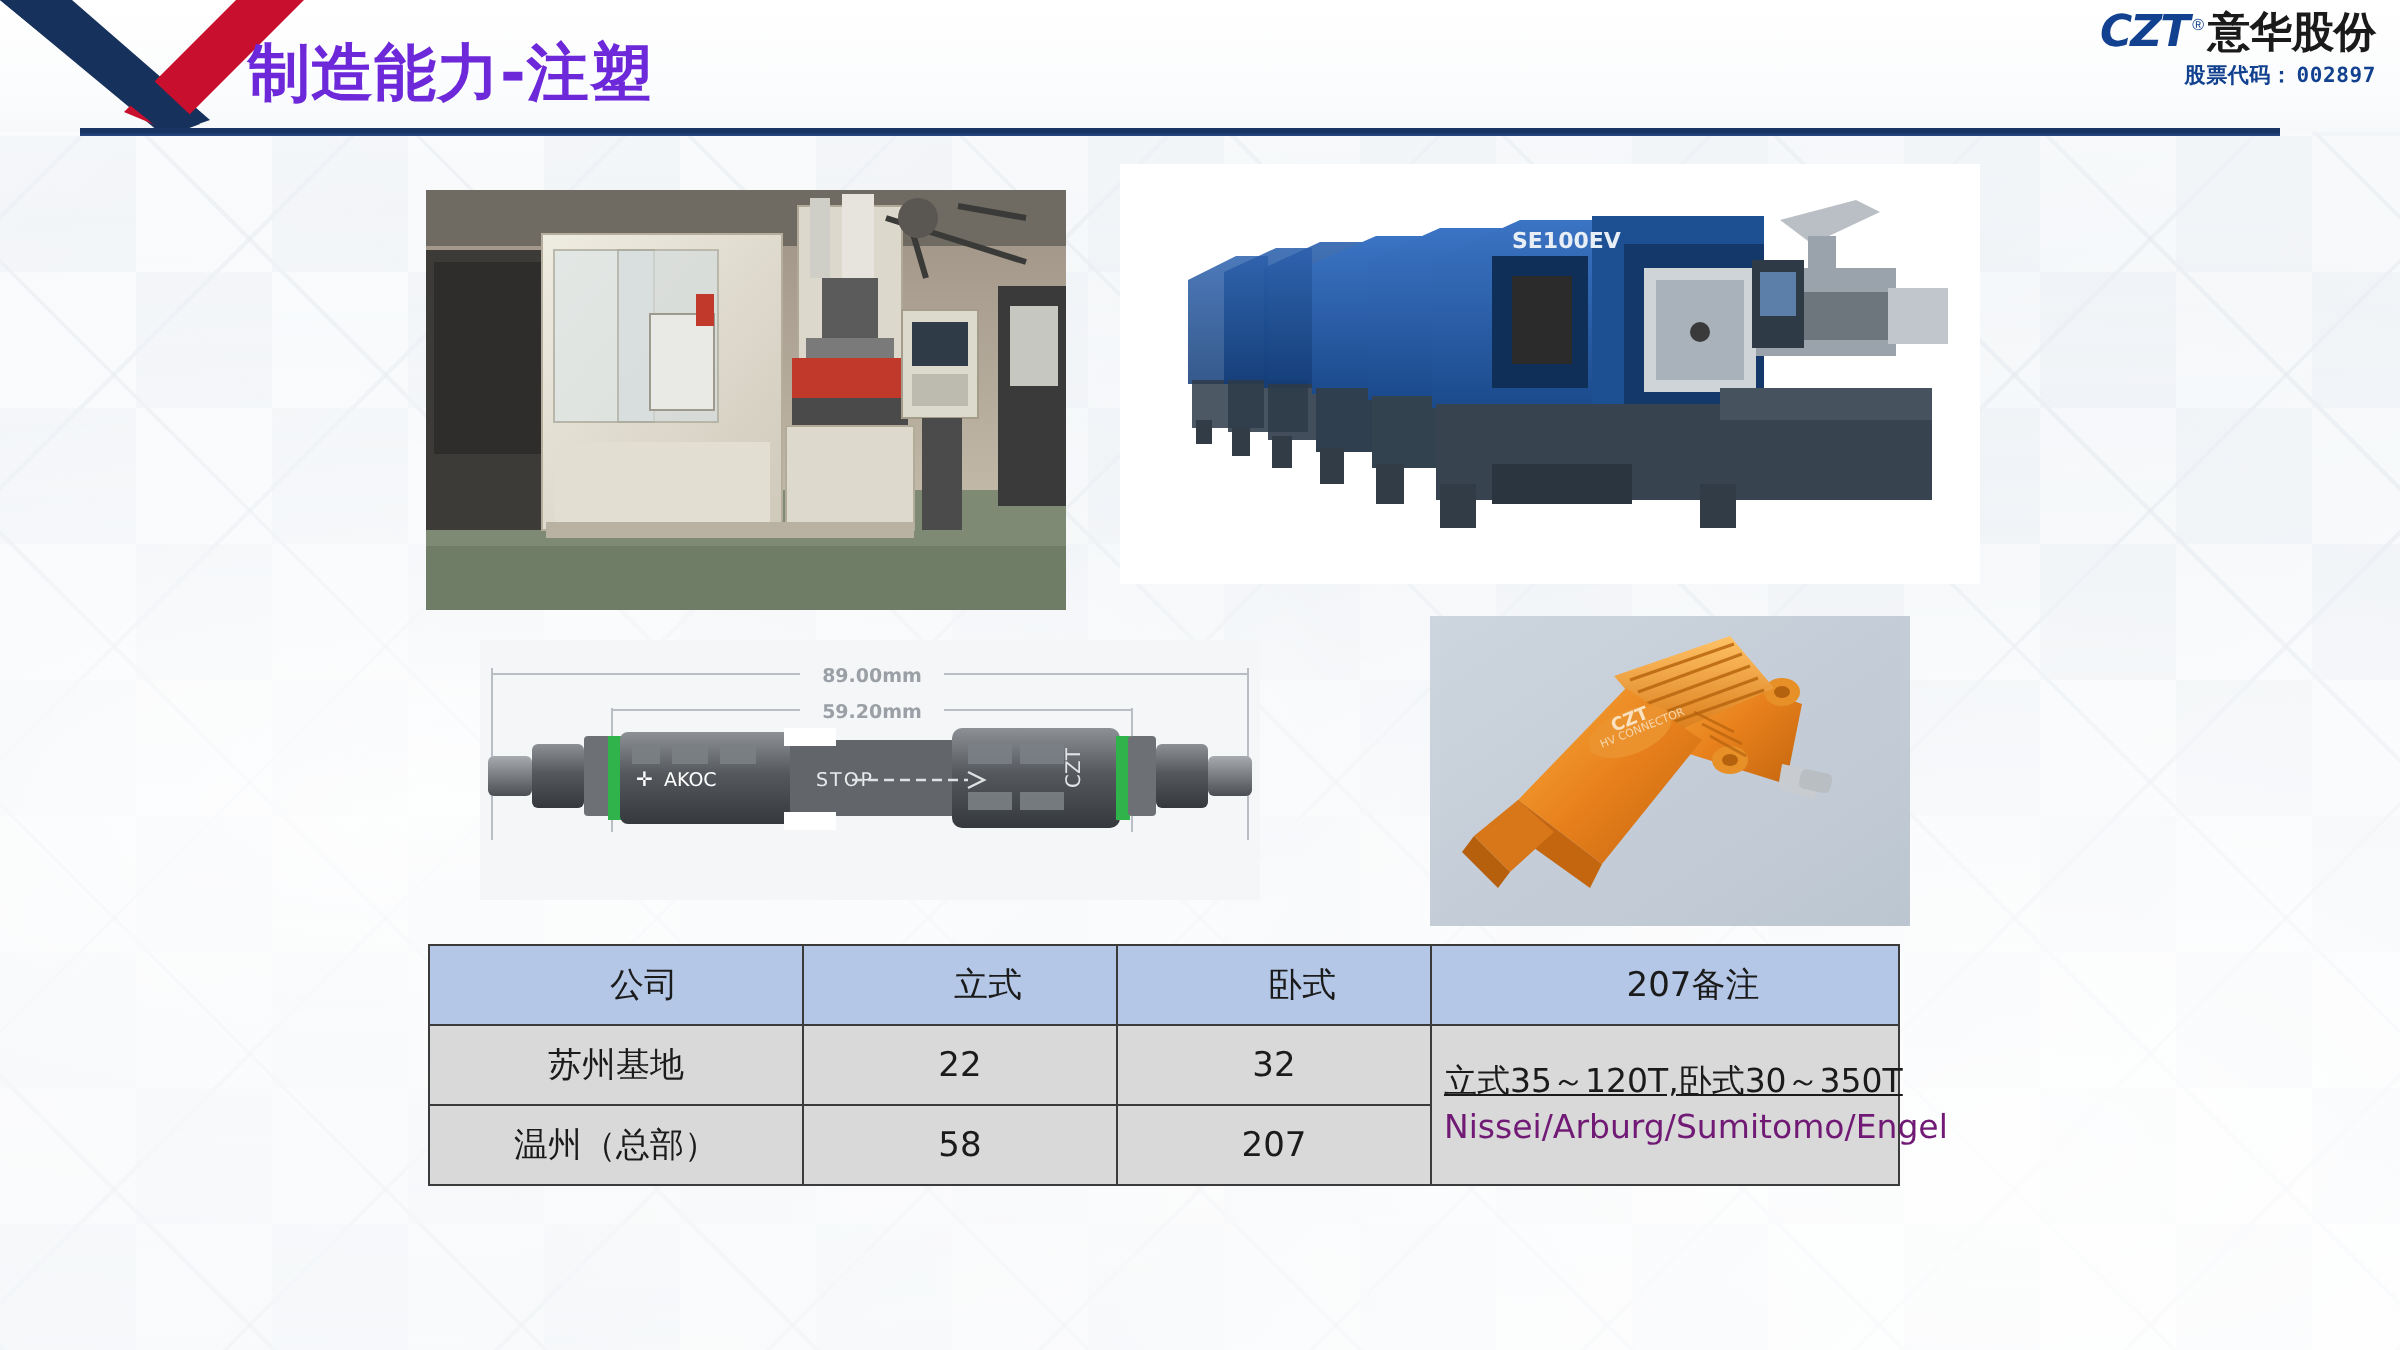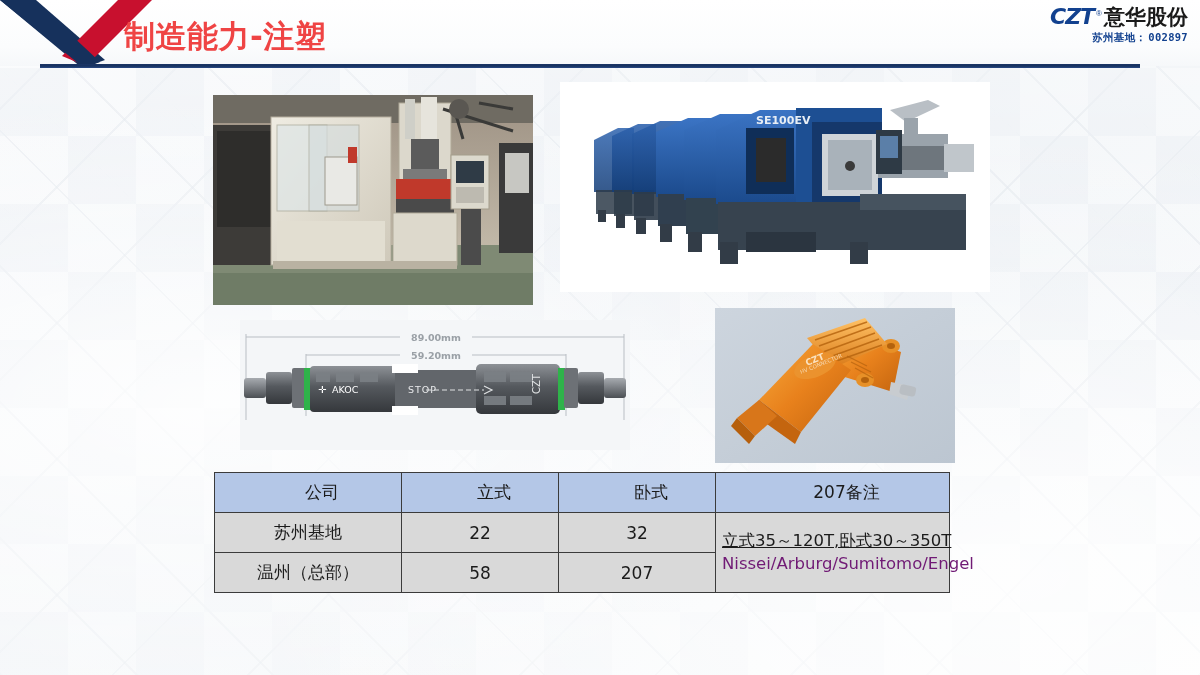--- a/index.html
+++ b/index.html
@@ -42,21 +42,21 @@
   
   .header{position:absolute;left:0;top:0;width:1200px;height:75px;}
   .header-bg{
     position:absolute;left:0;top:0;width:1200px;height:66px;
     background:linear-gradient(180deg,#ffffff 0%,#fbfcfd 70%,#f6f8fa 100%);
   }
   .chevron{position:absolute;left:0;top:0;width:175px;height:68px;}
   .title{
     position:absolute;left:124px;top:16px;
     font-size:31px;font-weight:bold;letter-spacing:.5px;
-    color:#ef4444;white-space:nowrap;
+    color:#6d28d9;white-space:nowrap;
     font-family:"DejaVu Sans","Liberation Sans",sans-serif;
   }
   .rule{
     position:absolute;left:40px;top:64px;width:1100px;height:4px;
     background:linear-gradient(180deg,#1b3566 0%,#17325f 50%,#2a4a85 100%);
   }
   
   .logo{position:absolute;right:12px;top:6px;width:180px;height:50px;text-align:right;}
   .logo-row{display:flex;align-items:baseline;justify-content:flex-end;gap:2px;line-height:1;}
   .logo-czt{
@@ -118,21 +118,21 @@
     <div class="title">制造能力-注塑</div>
     <div class="rule"></div>
 
     <div class="logo">
       <div class="logo-row">
         <span class="logo-czt">CZT</span>
         <span class="logo-reg">®</span>
         <span class="logo-cn">意华股份</span>
       </div>
       <div class="logo-sub">
-        <span>苏州基地：</span>
+        <span>股票代码：</span>
         <span class="code">002897</span>
       </div>
     </div>
   </div>
 
   <div class="photo photo-a">
     <svg width="320" height="210" viewBox="0 0 320 210">
       <defs>
         <linearGradient id="wallG" x1="0" y1="0" x2="0" y2="1">
           <stop offset="0" stop-color="#9d9183"></stop>

